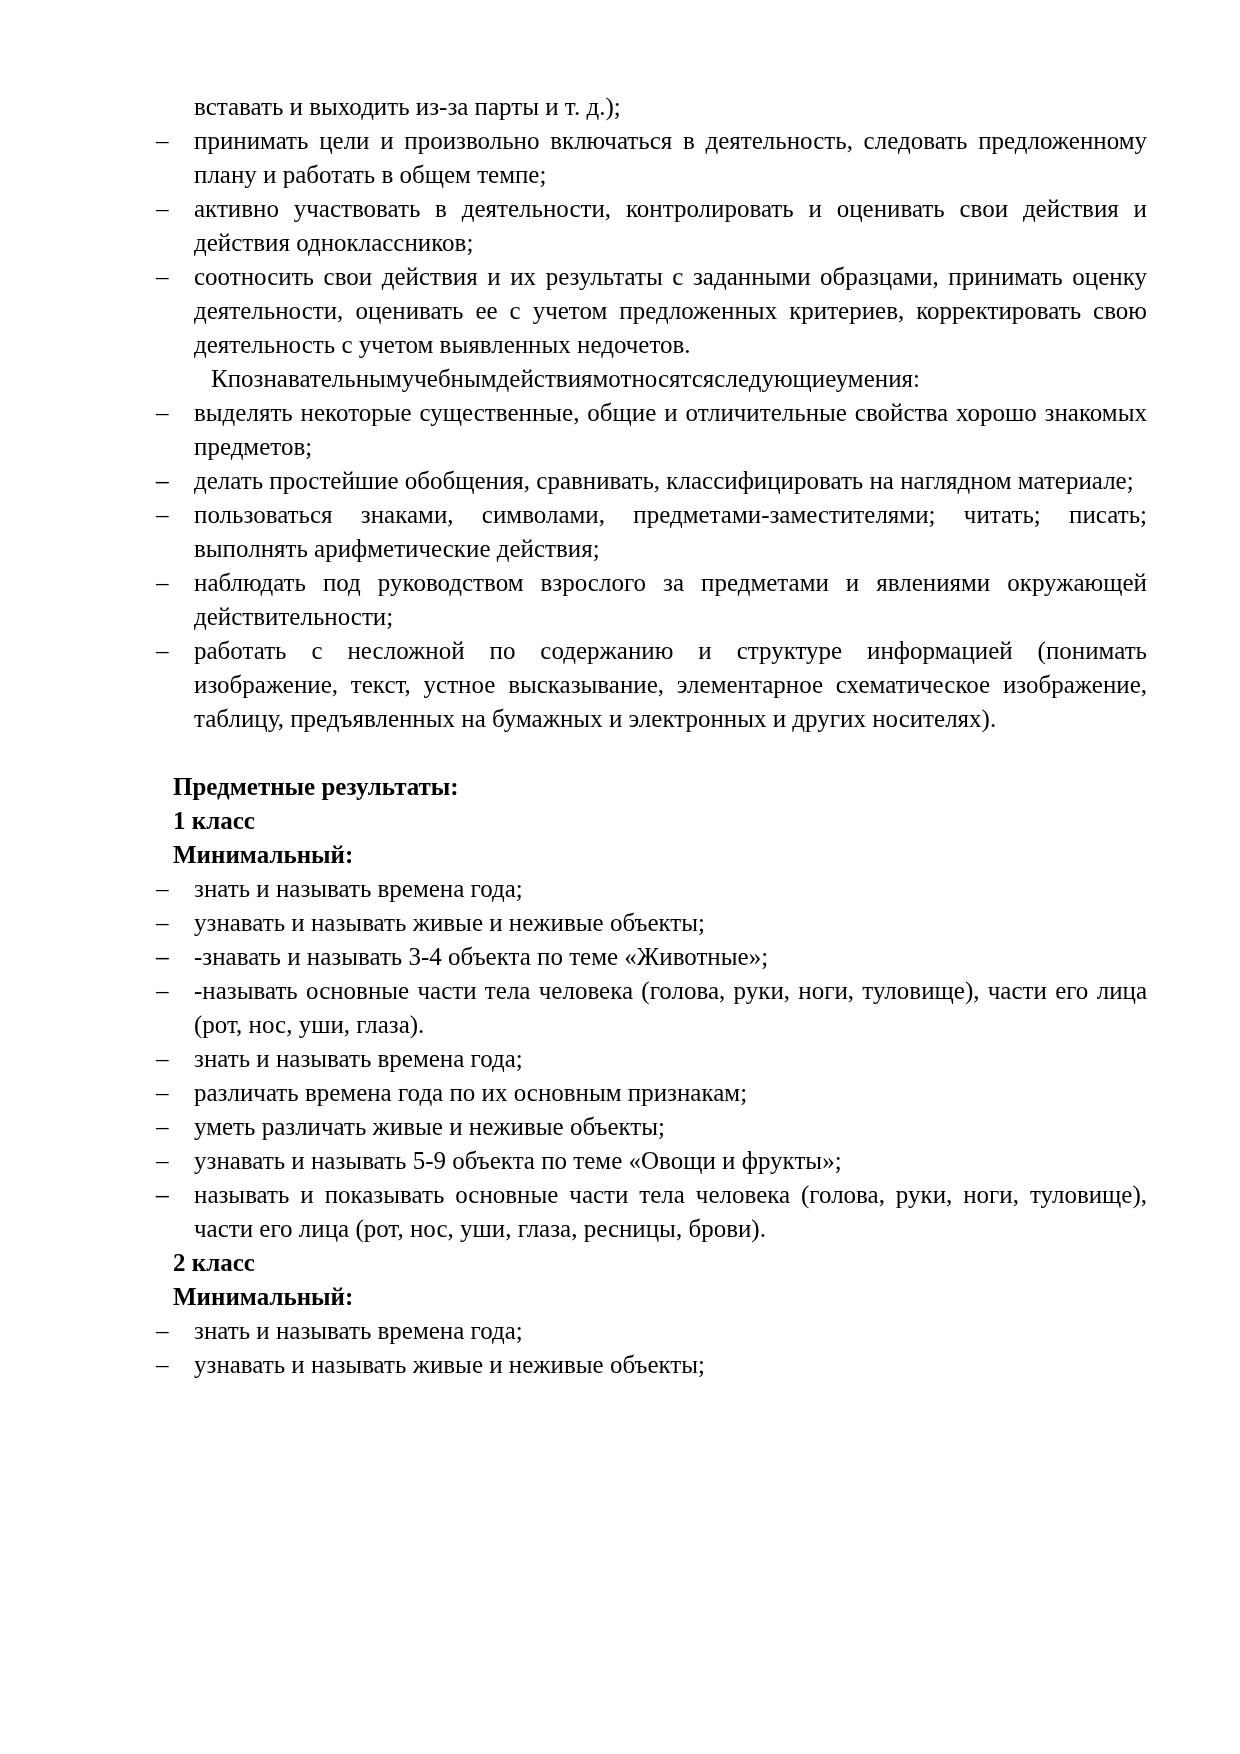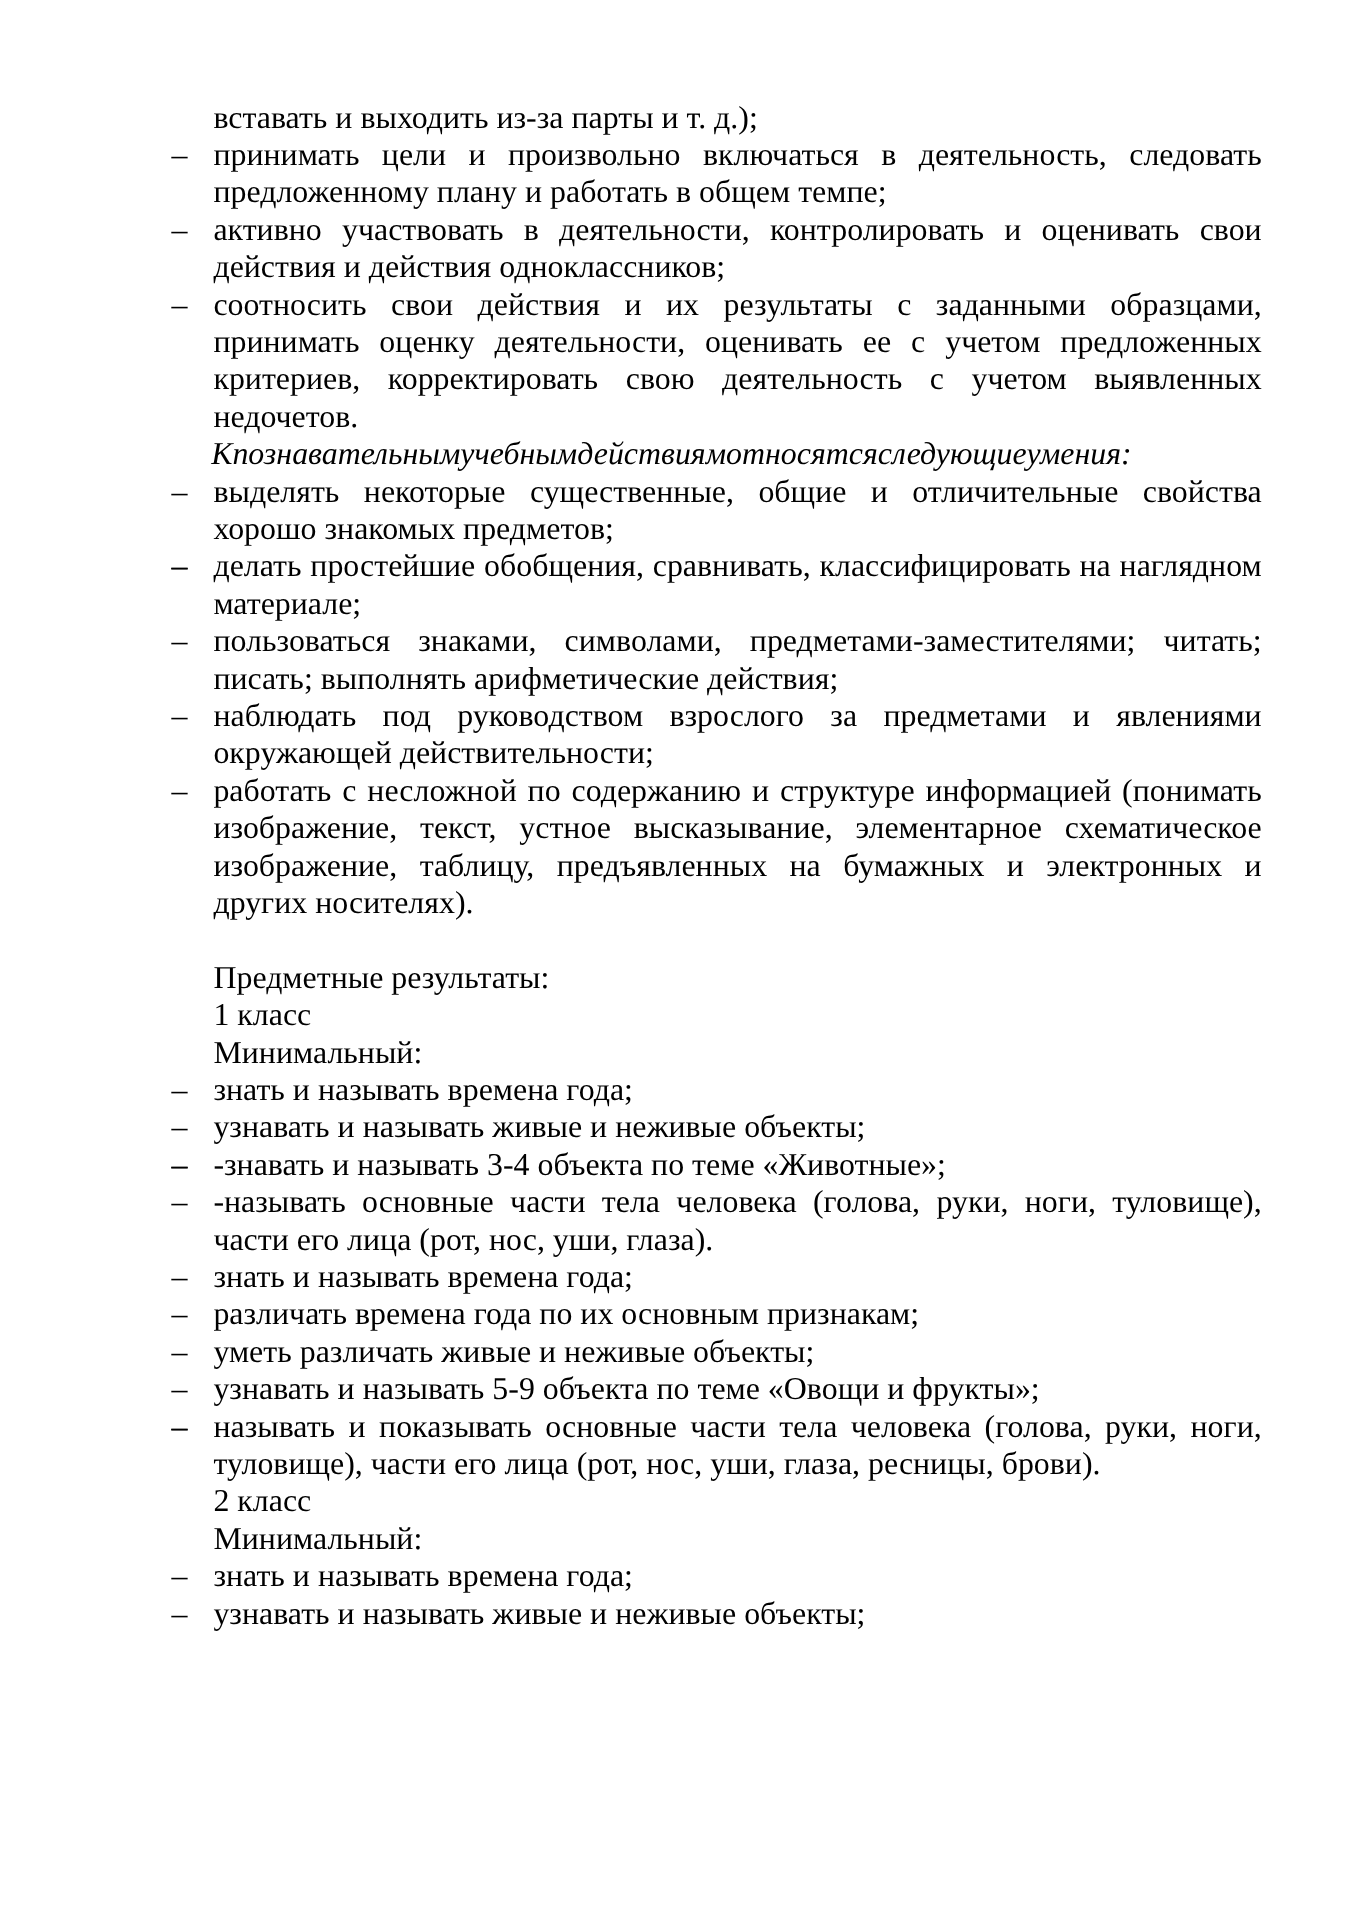--- a/index.html
+++ b/index.html
@@ -10,31 +10,31 @@
     background: #ffffff;
     color: #000000;
     font-family: "Liberation Serif", "DejaVu Serif", serif;
     overflow: hidden;
   }
   .doc {
     position: absolute;
     left: 156px;
     top: 90px;
     width: 991px;
-    font-size: 29px;
+    font-size: 25px;
     line-height: 34px;
   }
   .block {
     text-align: justify;
     text-align-last: left;
     text-justify: inter-word;
   }
   .paragraph-cont { margin-left: 38px; }
-  .italicp { margin-left: 36px; font-style: italic; }
-  .heading { margin-left: 38px; font-weight: normal; }
+  .italicp { margin-left: 55px; }
+  .heading { margin-left: 17px; font-weight: bold; }
   .li { position: relative; padding-left: 38px; }
   .li .dash { position: absolute; left: 0; top: 0; }
   .spacer { height: 34px; }
 </style>
 </head>
 <body>
 
 <div class="page">
   <div class="doc">
       <div class="block paragraph-cont">вставать и выходить из-за парты и т. д.);</div>

